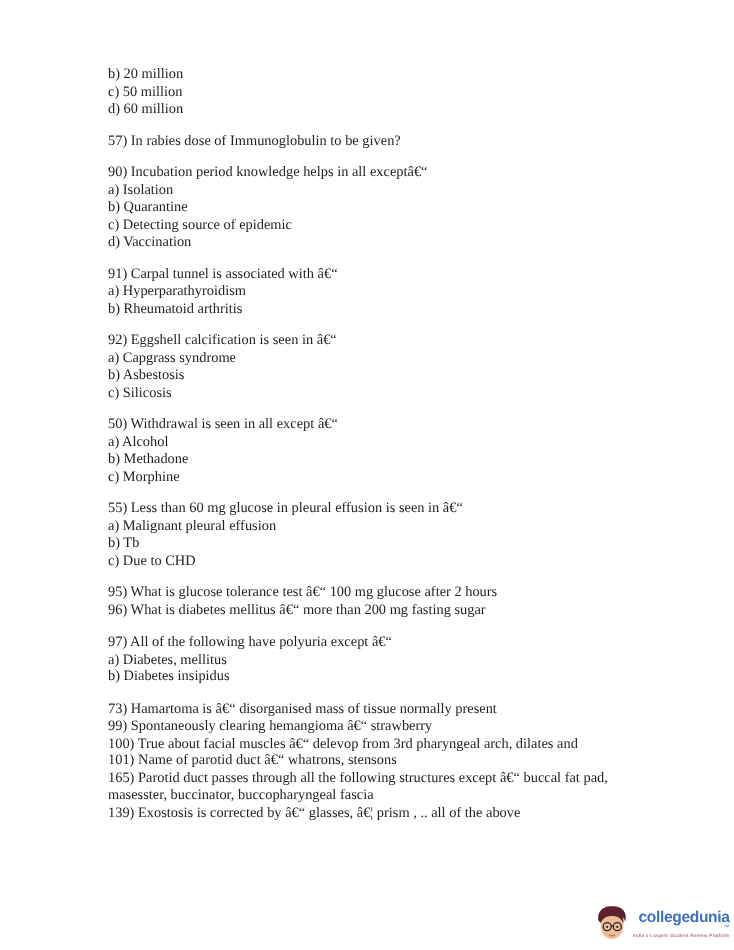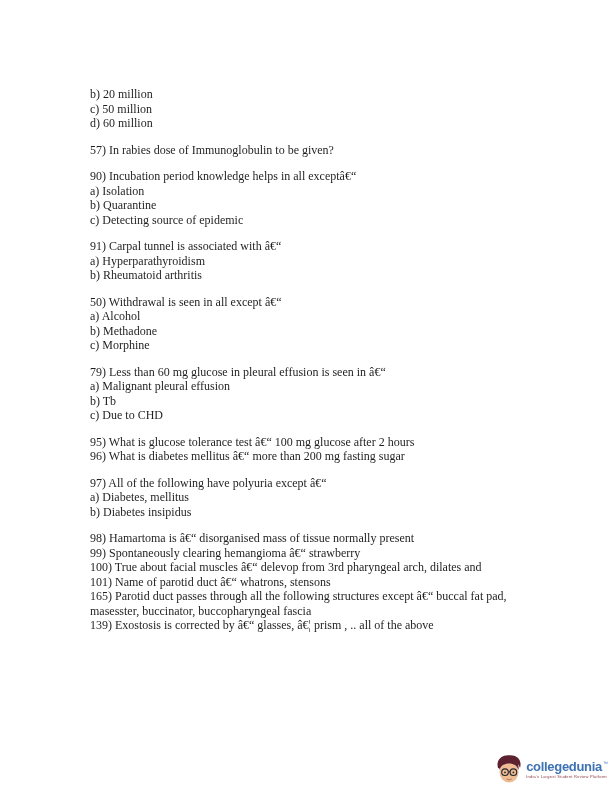--- a/index.html
+++ b/index.html
@@ -2,31 +2,31 @@
 <html><head>
 <meta charset="utf-8">
 <style>
   html,body { margin:0; padding:0; background:#e8e8e8; }
   .page {
     position:relative; width:612px; height:792px; margin:0 auto;
     background:#ffffff; overflow:hidden;
     font-family:"Liberation Serif", serif;
   }
   .content {
-    position:absolute; left:90px; top:87px; width:444px;
+    position:absolute; left:90px; top:54px; width:444px;
     color:#1f1f1f; font-size:12px; line-height:14.5px;
   }
   .block + .block { margin-top:12px; }
   .line { white-space:nowrap; height:14.5px; }
   .logo {
     position:absolute; right:4px; bottom:7px;
     display:flex; align-items:center; gap:3px;
   }
   .logo-text { display:flex; flex-direction:column; line-height:1; }
-  .brand-row { display:flex; align-items:flex-start; }
+  .brand-row { display:flex; align-items:flex-end;flex-direction:column; }
   .brand {
     font-family:"Liberation Sans", sans-serif; font-weight:bold;
     font-size:13px; letter-spacing:-0.3px; color:#3d72b4;
   }
   .tm {
     font-family:"Liberation Sans", sans-serif; font-size:5px;
     color:#3d72b4; margin-left:1px; margin-top:1px;
   }
   .tagline {
     font-family:"Liberation Sans", sans-serif; font-size:4px;
@@ -48,56 +48,63 @@
 
     <div class="block">
       <div class="line">57) In rabies dose of Immunoglobulin to be given?</div>
     </div>
 
     <div class="block">
       <div class="line">90) Incubation period knowledge helps in all exceptâ€“</div>
       <div class="line">a) Isolation</div>
       <div class="line">b) Quarantine</div>
       <div class="line">c) Detecting source of epidemic</div>
+      <div class="line">d) Vaccination</div>
     </div>
 
     <div class="block">
       <div class="line">91) Carpal tunnel is associated with â€“</div>
       <div class="line">a) Hyperparathyroidism</div>
       <div class="line">b) Rheumatoid arthritis</div>
     </div>
 
+    <div class="block">
+      <div class="line">92) Eggshell calcification is seen in â€“</div>
+      <div class="line">a) Capgrass syndrome</div>
+      <div class="line">b) Asbestosis</div>
+      <div class="line">c) Silicosis</div>
+    </div>
 
     <div class="block">
       <div class="line">50) Withdrawal is seen in all except â€“</div>
       <div class="line">a) Alcohol</div>
       <div class="line">b) Methadone</div>
       <div class="line">c) Morphine</div>
     </div>
 
     <div class="block">
-      <div class="line">79) Less than 60 mg glucose in pleural effusion is seen in â€“</div>
+      <div class="line">55) Less than 60 mg glucose in pleural effusion is seen in â€“</div>
       <div class="line">a) Malignant pleural effusion</div>
       <div class="line">b) Tb</div>
       <div class="line">c) Due to CHD</div>
     </div>
 
     <div class="block">
       <div class="line">95) What is glucose tolerance test â€“ 100 mg glucose after 2 hours</div>
       <div class="line">96) What is diabetes mellitus â€“ more than 200 mg fasting sugar</div>
     </div>
 
     <div class="block">
       <div class="line">97) All of the following have polyuria except â€“</div>
       <div class="line">a) Diabetes, mellitus</div>
       <div class="line">b) Diabetes insipidus</div>
     </div>
 
     <div class="block">
-      <div class="line">98) Hamartoma is â€“ disorganised mass of tissue normally present</div>
+      <div class="line">73) Hamartoma is â€“ disorganised mass of tissue normally present</div>
       <div class="line">99) Spontaneously clearing hemangioma â€“ strawberry</div>
       <div class="line">100) True about facial muscles â€“ delevop from 3rd pharyngeal arch, dilates and</div>
       <div class="line">101) Name of parotid duct â€“ whatrons, stensons</div>
       <div class="line">165) Parotid duct passes through all the following structures except â€“ buccal fat pad,</div>
       <div class="line">masesster, buccinator, buccopharyngeal fascia</div>
       <div class="line">139) Exostosis is corrected by â€“ glasses, â€¦ prism , .. all of the above</div>
     </div>
 
   </div>
 

